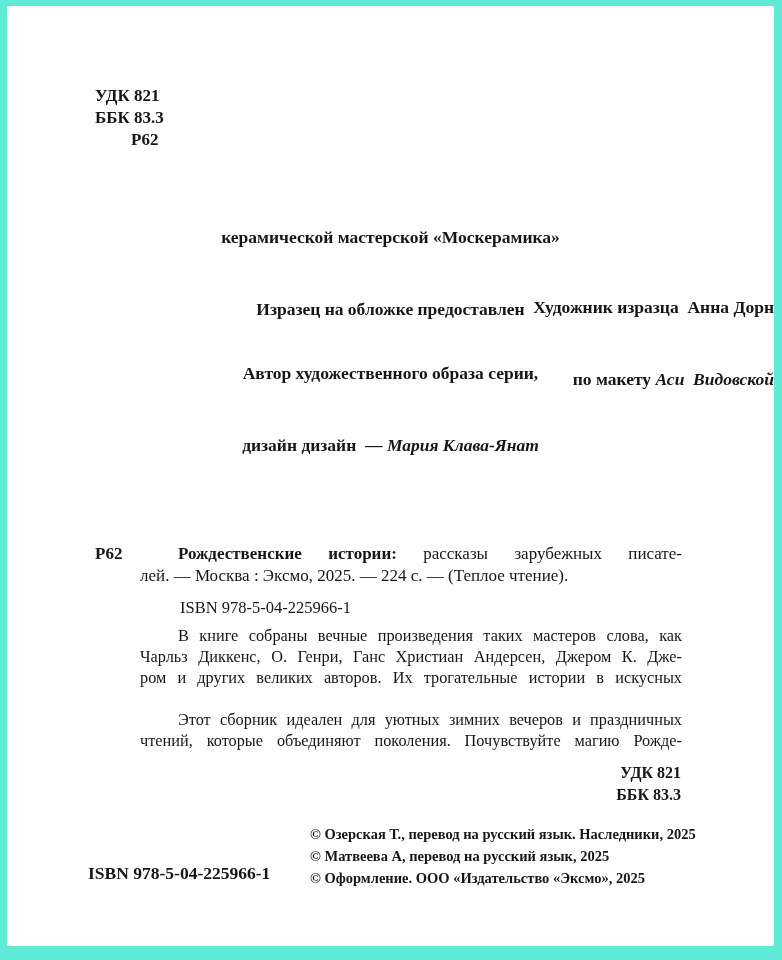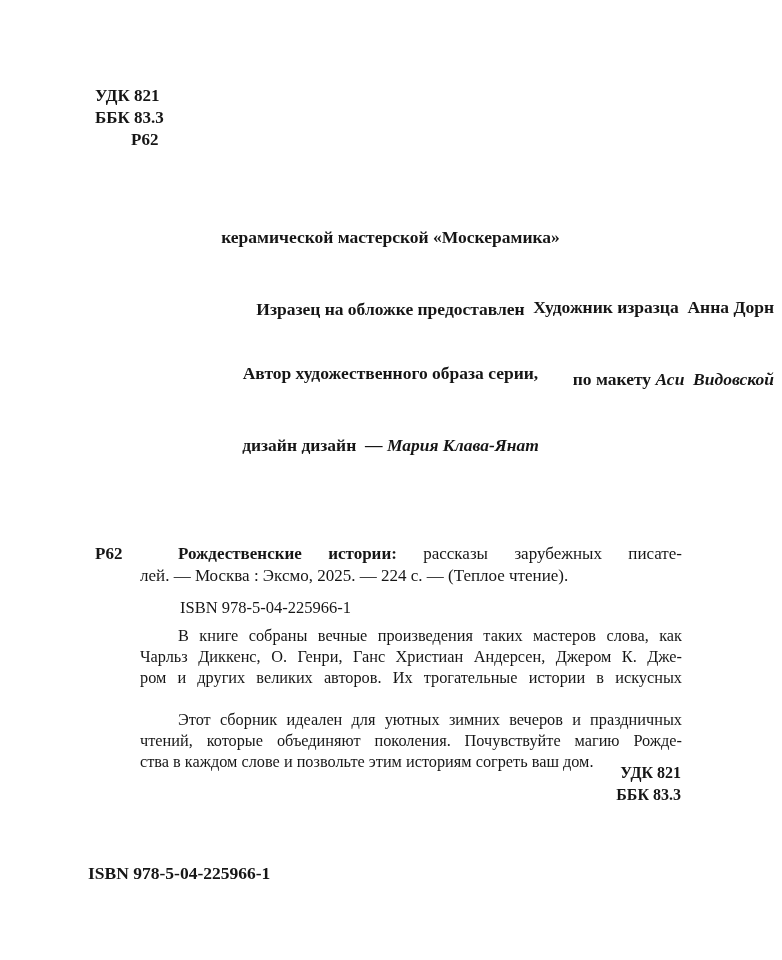--- a/index.html
+++ b/index.html
@@ -1,20 +1,20 @@
 <!DOCTYPE html>
 <html><head>
 <meta charset="utf-8">
 <style>
   html, body { margin: 0; padding: 0; background: #2a2a2a; }
   .scan {
     position: relative;
     width: 782px;
     height: 960px;
-    background: #ffffff;
+    background: #5eead4;
     font-family: "Liberation Serif", "DejaVu Serif", serif;
     color: #161616;
     overflow: hidden;
   }
   .sheet {
     position: absolute;
     left: 7px; top: 6px; right: 8px; bottom: 14px;
     background: #ffffff;
     border-radius: 2px;
   }
@@ -126,25 +126,29 @@
 
     <div class="abs para p1">
       <div class="jl fl">В книге собраны вечные произведения таких мастеров слова, как</div>
       <div class="jl">Чарльз Диккенс, О. Генри, Ганс Христиан Андерсен, Джером К. Дже-</div>
       <div class="jl">ром и других великих авторов. Их трогательные истории в искусных</div>
     </div>
 
     <div class="abs para p2">
       <div class="jl fl">Этот сборник идеален для уютных зимних вечеров и праздничных</div>
       <div class="jl">чтений, которые объединяют поколения. Почувствуйте магию Рожде-</div>
-      <div class="ll">ства в каждом слове и позвольте этим историям согреть ваш дом.</div>
     </div>
 
     <div class="abs footer-codes">
       <div>УДК 821</div>
       <div>ББК 83.3</div>
     </div>
 
+    <div class="abs copyright">
+      <div>© Озерская Т., перевод на русский язык. Наследники, 2025</div>
+      <div>© Матвеева А, перевод на русский язык, 2025</div>
+      <div>© Оформление. ООО «Издательство «Эксмо», 2025</div>
+    </div>
 
     <div class="abs isbn-bottom">ISBN 978-5-04-225966-1</div>
 
   </div>
 </div>
 
 </body></html>

